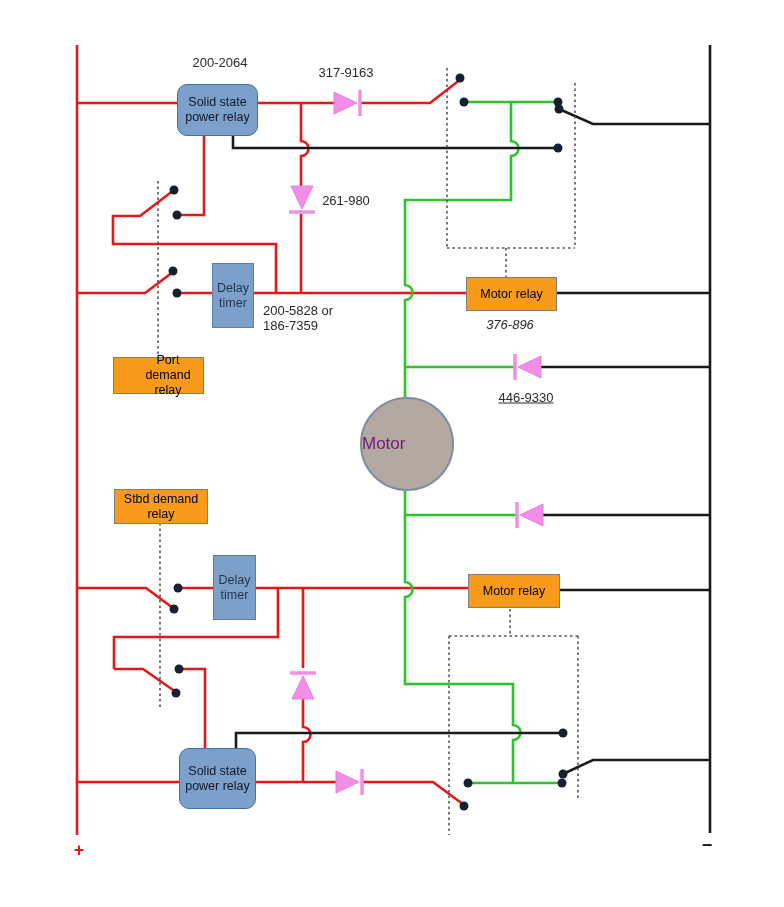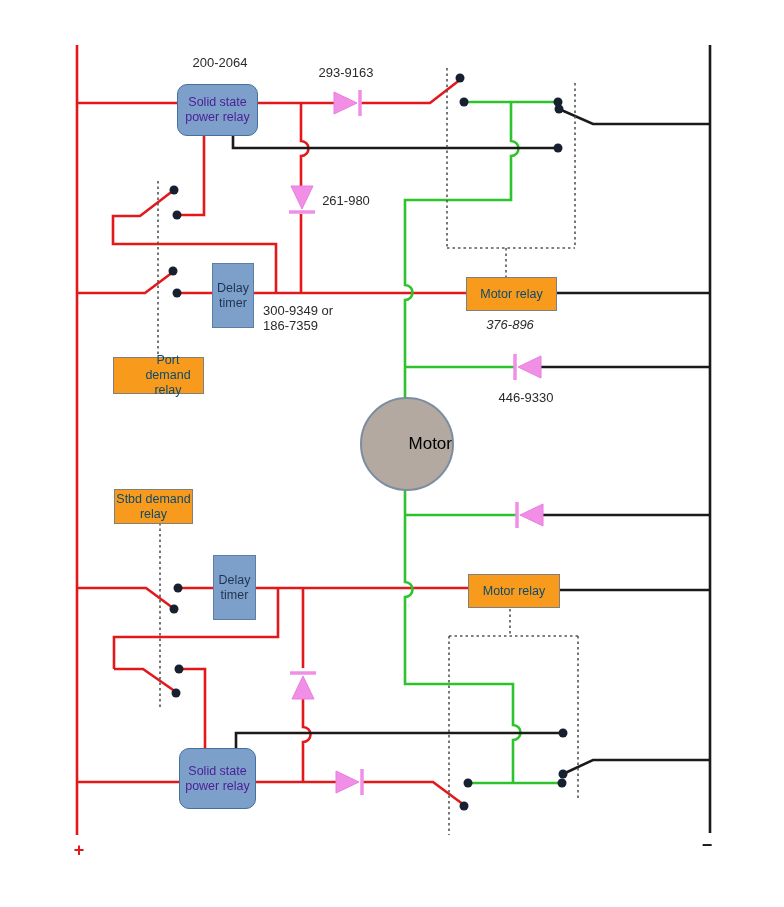--- a/index.html
+++ b/index.html
@@ -1,27 +1,27 @@
 <!DOCTYPE html>
 <html><head>
 <meta charset="utf-8">
 <style>
   html,body{margin:0;padding:0;background:#ffffff;}
   .stage{position:relative;width:784px;height:907px;background:#ffffff;overflow:hidden;
          font-family:"Liberation Sans",sans-serif;}
   .stage svg{position:absolute;left:0;top:0;}
   .box{position:absolute;display:flex;flex-direction:column;align-items:center;justify-content:center;
        text-align:center;font-size:12.5px;line-height:15px;box-sizing:border-box;}
-  .box.blue-rounded{background:#7da0cb;border:1.5px solid #41719c;border-radius:10px;color:#4c1d95;}
+  .box.blue-rounded{background:#7da0cb;border:1.5px solid #41719c;border-radius:10px;color:#0f172a;}
   .box.blue{background:#7da0cb;border:1.5px solid #5b7da6;color:#1f3350;}
-  .box.orange{background:#f89b1c;border:1.5px solid #7f7f7f;color:#0c4a6e;}
+  .box.orange{background:#f89b1c;border:1.5px solid #7f7f7f;color:#000000;}
   .lbl{position:absolute;white-space:nowrap;color:#2a2a2a;font-size:13px;line-height:15px;}
   .lbl.center{transform:translate(-50%,-50%);text-align:center;}
-  .motor{position:absolute;border-radius:50%;display:flex;align-items:center;justify-content:flex-end;
-         font-size:17px;color:#000000;}
+  .motor{position:absolute;border-radius:50%;display:flex;align-items:center;justify-content:flex-start;
+         font-size:17px;color:#701a75;}
 </style>
 </head>
 <body>
 
 <div class="stage">
   <svg id="wire-layer" width="784" height="907" viewBox="0 0 784 907">
       <path d="M77,45 V835" fill="none" stroke="#e2181b" stroke-width="2.6"></path>
       <path d="M77,103 H334" fill="none" stroke="#e2181b" stroke-width="2.6"></path>
       <path d="M360,103 H430 L461,79" fill="none" stroke="#e2181b" stroke-width="2.6"></path>
       <path d="M301,103 V141 A7.5,7.5 0 0 1 301,156 V187 M301,214 V293" fill="none" stroke="#e2181b" stroke-width="2.6"></path>
@@ -105,52 +105,52 @@
         <div>Delay</div>
         <div>timer</div>
       </div>
       <div class="box orange" style="left: 113px; top: 357px; width: 91px; height: 37px; padding-left: 19px;">
         <div>Port demand</div>
         <div>relay</div>
       </div>
       <div class="box orange" style="left: 466px; top: 277px; width: 91px; height: 34px;">
         <div>Motor relay</div>
       </div>
-      <div class="box orange" style="left: 114px; top: 489px; width: 79px; height: 35px;">
+      <div class="box orange" style="left: 114px; top: 489px; width: 94px; height: 35px;">
         <div>Stbd demand</div>
         <div>relay</div>
       </div>
       <div class="box blue" style="left: 213px; top: 555px; width: 43px; height: 65px;">
         <div>Delay</div>
         <div>timer</div>
       </div>
       <div class="box orange" style="left: 468px; top: 574px; width: 92px; height: 34px;">
         <div>Motor relay</div>
       </div>
       <div class="box blue-rounded" style="left: 179px; top: 748px; width: 77px; height: 61px;">
         <div>Solid state</div>
         <div>power relay</div>
       </div>
       <div class="lbl center" style="left: 220px; top: 62px;">
         <div>200-2064</div>
       </div>
       <div class="lbl center" style="left: 346px; top: 72px;">
-        <div>293-9163</div>
+        <div>317-9163</div>
       </div>
       <div class="lbl center" style="left: 346px; top: 200px;">
         <div>261-980</div>
       </div>
       <div class="lbl" style="left: 263px; top: 303px;">
-        <div>300-9349 or</div>
+        <div>200-5828 or</div>
         <div>186-7359</div>
       </div>
       <div class="lbl center" style="left: 510px; top: 324px; font-style: italic;">
         <div>376-896</div>
       </div>
-      <div class="lbl center" style="left: 526px; top: 397px;">
+      <div class="lbl center" style="left: 526px; top: 397px; text-decoration: underline;">
         <div>446-9330</div>
       </div>
       <div class="lbl center" style="left: 79px; top: 850px; color: rgb(226, 24, 27); font-weight: bold; font-size: 18px;">
         <div>+</div>
       </div>
       <div class="lbl center" style="left: 707px; top: 845px; color: rgb(26, 26, 26); font-weight: bold; font-size: 18px;">
         <div>−</div>
       </div>
       <div class="motor" style="left: 360px; top: 397px; width: 90px; height: 90px; background: rgb(179, 169, 161); border: 2px solid rgb(125, 141, 160);">
         <span>Motor</span>

